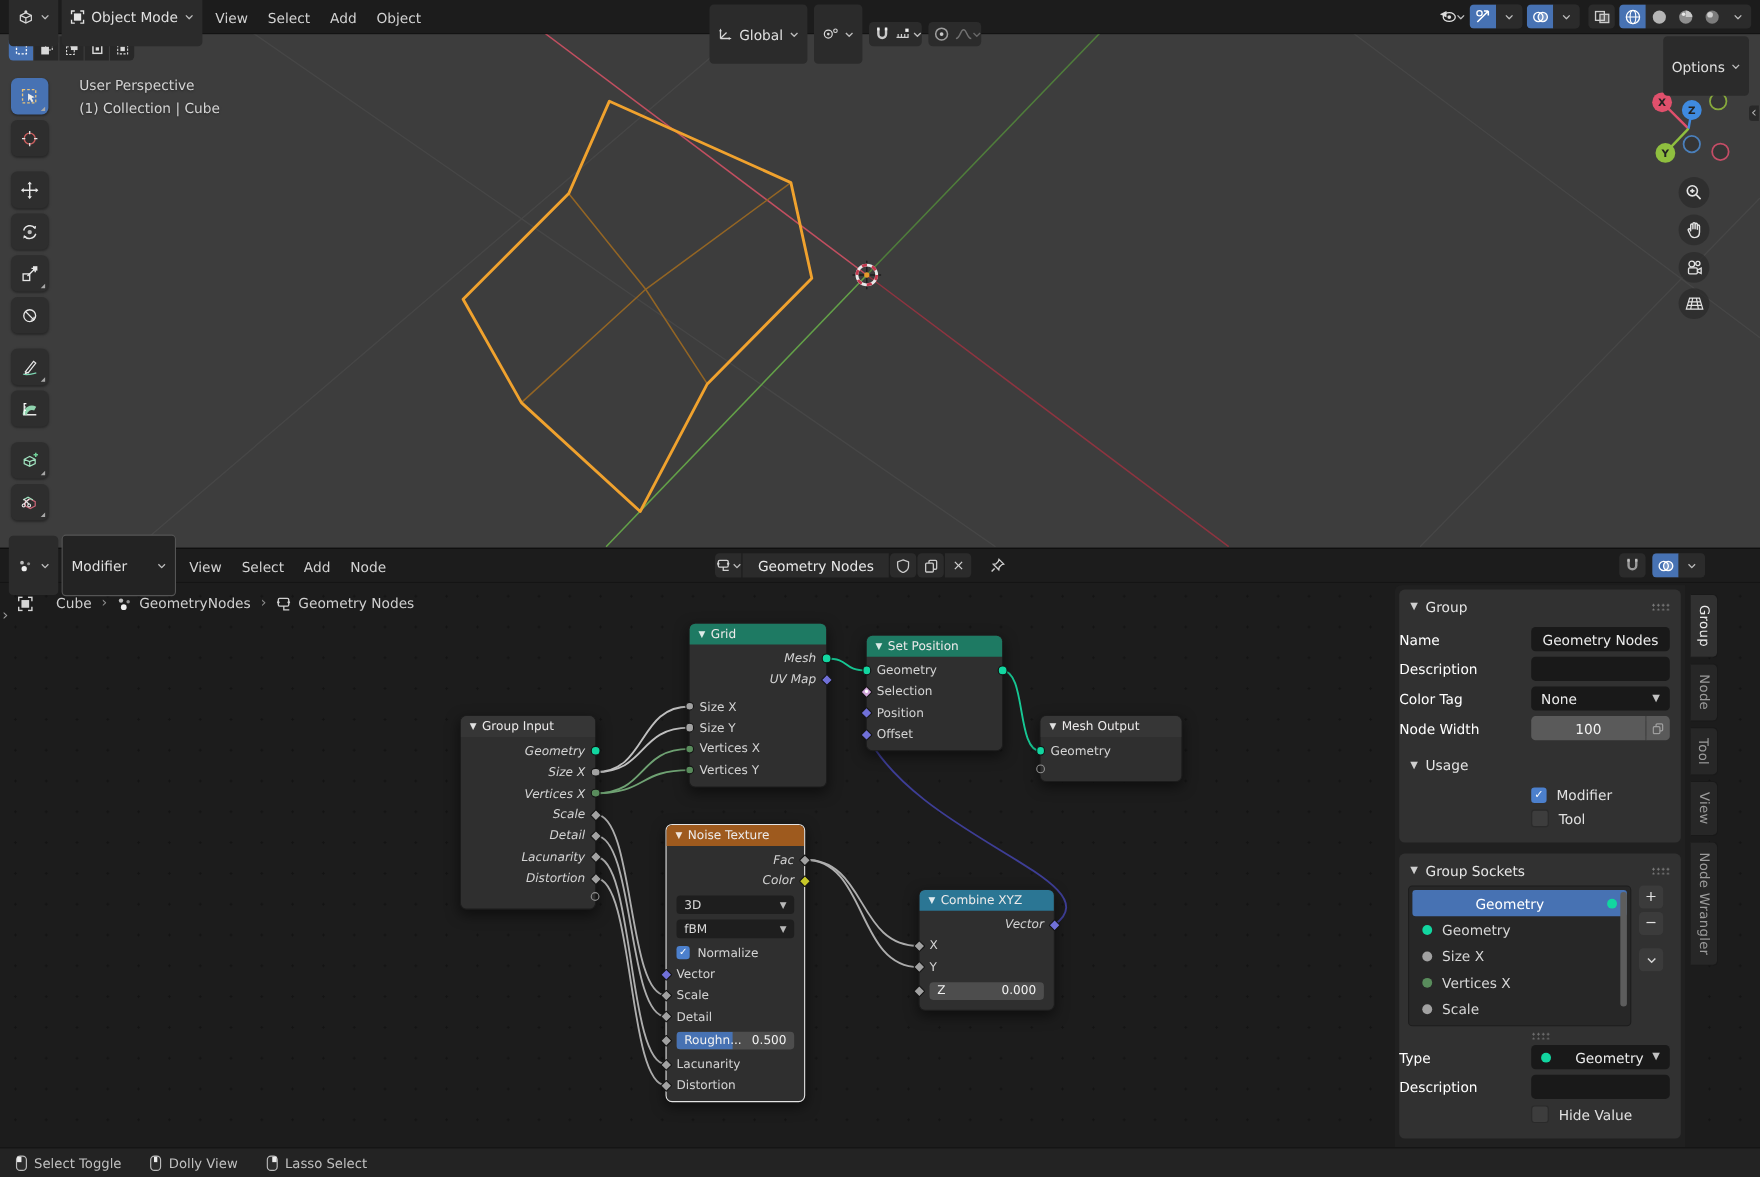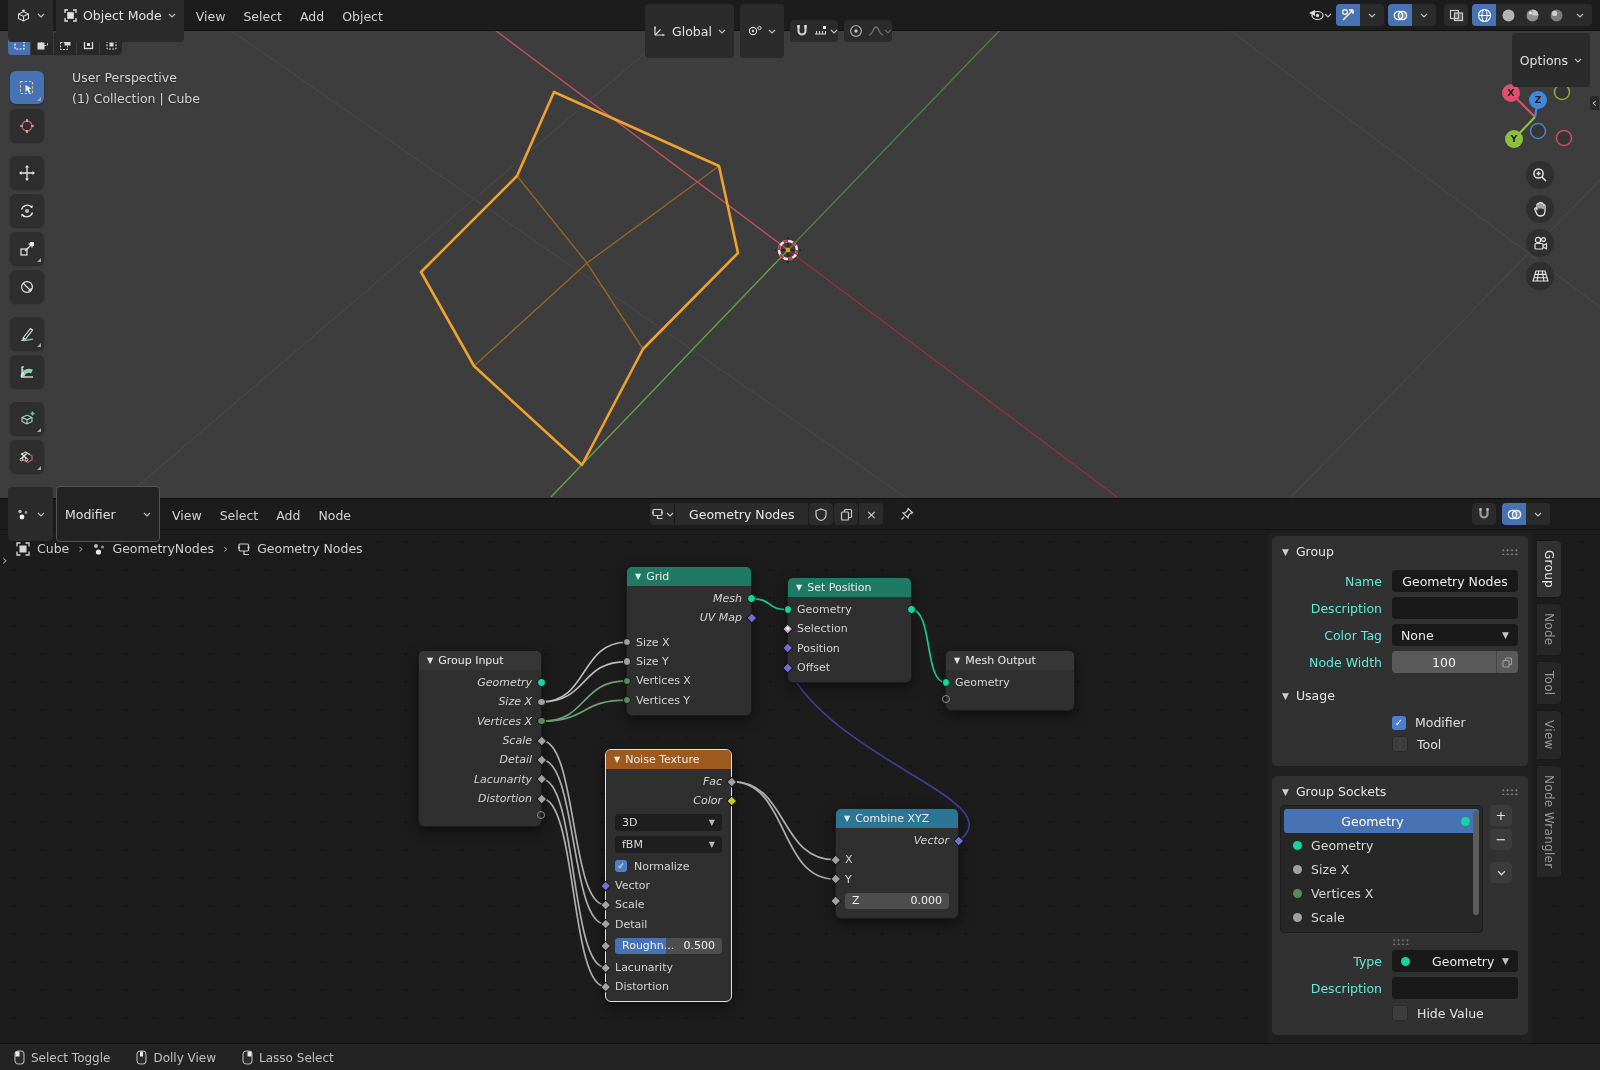--- a/index.html
+++ b/index.html
@@ -90,21 +90,21 @@
   .nslider .sl-v{position:relative;margin-right:7px;}
   
   #n-panel{position:absolute;left:1268px;top:4px;width:264px;bottom:0;background:#202020;z-index:5;
         overflow:hidden;border-radius:6px 0 0 0;padding-top:4px;}
   .pbox{background:#313131;border-radius:5px;margin:0 4px 10px 4px;padding-bottom:8px;}
   .pbox-h{display:flex;align-items:center;gap:7px;padding:8px 10px 6px 10px;color:#e5e5e5;font-size:12.5px;}
   .pchev{font-size:9px;color:#cfcfcf;}
   .dragdots{margin-left:auto;width:17px;height:7px;
         background-image:radial-gradient(#787878 1px,transparent 1.1px);background-size:4.4px 4.4px;}
   .prow{display:flex;align-items:center;margin:5px 10px 5px 0;}
-  .plabel{width:110px;text-align:right;padding-right:10px;color:#5eead4;font-size:12.5px;flex-shrink:0;}
+  .plabel{width:110px;padding-right:10px;color:#ffffff;font-size:12.5px;flex-shrink:0;}
   .pfield{flex:1;height:22px;background:#191919;border-radius:4px;display:flex;align-items:center;
         justify-content:center;color:#ececec;font-size:12.5px;}
   .pselect{flex:1;height:22px;background:#191919;border-radius:4px;display:flex;align-items:center;
         padding:0 9px;color:#ececec;font-size:12.5px;}
   .pselect .pschev{margin-left:auto;color:#c2c2c2;font-size:9px;}
   .pslider{flex:1;height:22px;background:#5a5a5a;border-radius:4px 0 0 4px;display:flex;align-items:center;
         justify-content:center;color:#f2f2f2;font-size:12.5px;}
   .psliderx{width:21px;height:22px;background:#5a5a5a;border-left:1px solid #474747;border-radius:0 4px 4px 0;
         display:flex;align-items:center;justify-content:center;}
   .pcheckrow{display:flex;align-items:center;gap:9px;margin:6px 10px 6px 120px;font-size:12.5px;color:#e0e0e0;}
@@ -545,21 +545,21 @@
               <path d="M1 1l3 3 3-3" stroke="#bdbdbd" stroke-width="1.2" fill="none"></path>
             </svg>
         </span>
       </span>
     </div>
   </header>
 
   <section id="ne-canvas">
     <span id="canvas-arrow">›</span>
     <div id="breadcrumb">
-        <span style="display: flex; align-items: center; gap: 7px;">
+        <span style="display: flex; align-items: center; gap: 21px;">
           <svg width="14" height="14" viewBox="0 0 14 14">
             <rect x="3.5" y="3.5" width="7" height="7" fill="#d5d5d5"></rect>
             <path d="M1 4.5V1h3.5 M9.5 1H13v3.5 M13 9.5V13H9.5 M4.5 13H1V9.5" stroke="#d5d5d5" stroke-width="1.3" fill="none"></path>
           </svg>
           <span>Cube</span>
         </span>
         <span class="bc-sep">›</span>
         <span style="display: flex; align-items: center; gap: 6px;">
           <svg width="14" height="14" viewBox="0 0 14 14">
             <circle cx="4" cy="4" r="2" fill="#bdbdbd"></circle>

